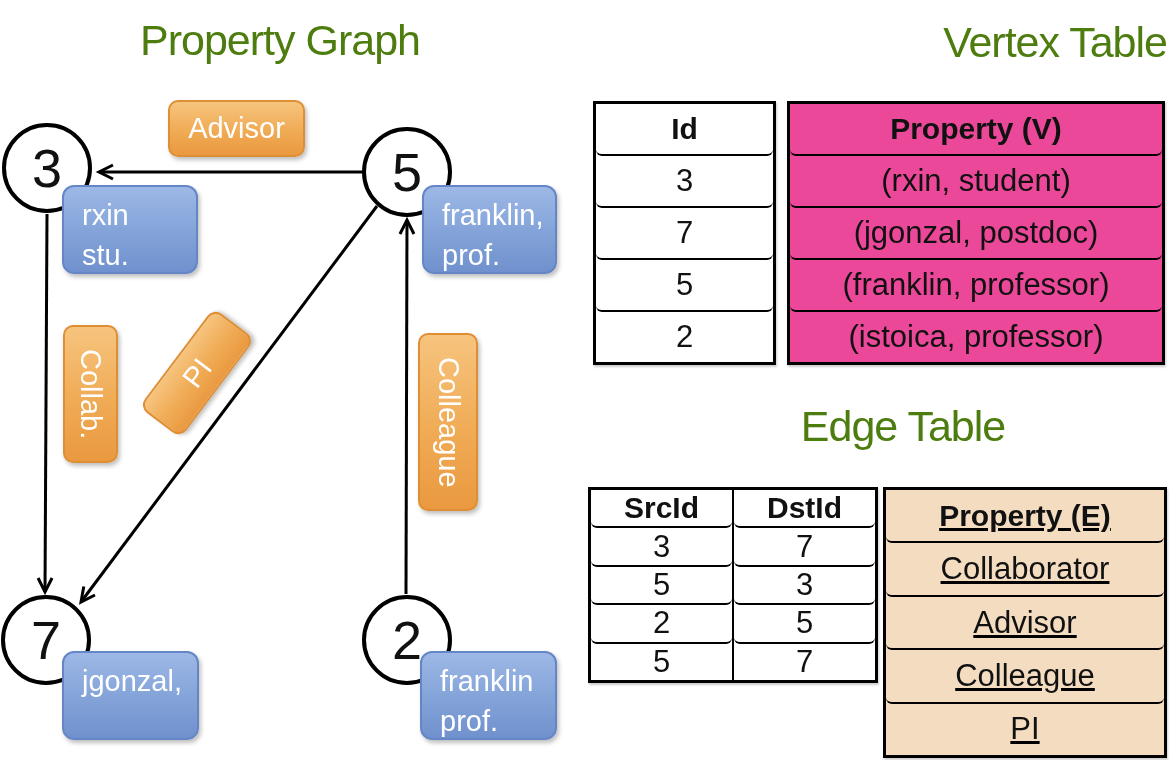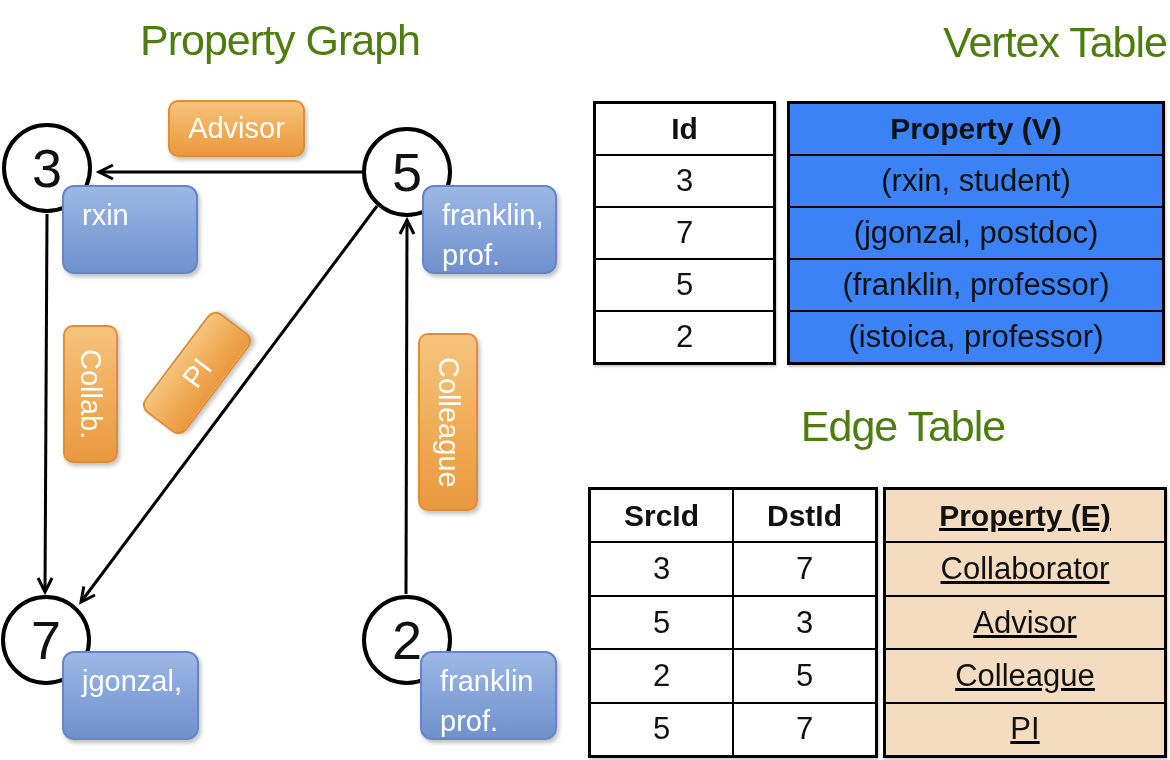--- a/index.html
+++ b/index.html
@@ -28,24 +28,24 @@
     background:linear-gradient(180deg,#9db8e6 0%,#82a2d8 55%,#7191ce 100%);
     border:2px solid #6486c6;box-sizing:border-box;
     color:#fff;font-size:29px;line-height:1.38;
     padding:8px 0 9px 18px;box-shadow:2px 3px 4px rgba(0,0,0,0.25);}
 
   
   .tbl{position:absolute;border:3px solid #000;box-sizing:border-box;
        display:flex;flex-direction:column;background:#fff;
        box-shadow:1px 2px 2px rgba(0,0,0,0.2);}
   .tbl .cell{flex:1;display:flex;align-items:center;justify-content:center;
-       border-bottom:2.5px solid #000;font-size:31px;color:#111;}
+       border-bottom:2.5px solid #000;font-size:31px;color:#111;border-radius:6px;}
   .tbl .cell:last-child{border-bottom:none;}
   .tbl .hdr{font-weight:bold;font-size:30px;}
-  .bg-blue{background:#3b82f6;}
+  .bg-blue{background:#ec4899;}
   .bg-tan{background:#f4dcc1;text-decoration:underline;}
   .two-col{flex-direction:row;}
   .two-col .col{flex:1;display:flex;flex-direction:column;}
   .two-col .col:first-child{border-right:2.5px solid #000;}
 </style>
 </head>
 <body>
 
 <div id="stage">
 
@@ -86,20 +86,21 @@
   </div>
   <div class="edge-label" style="left:135px;top:347px;width:124px;height:52px;transform:rotate(-53deg);">
     <span>PI</span>
   </div>
   <div class="edge-label" style="left:418px;top:333px;width:60px;height:178px;">
     <span class="vtext">Colleague</span>
   </div>
 
   <div class="node-label" style="left:62px;top:185px;width:136px;height:89px;">
     <div>rxin</div>
+    <div>stu.</div>
   </div>
   <div class="node-label" style="left:422px;top:185px;width:135px;height:89px;">
     <div>franklin,</div>
     <div>prof.</div>
   </div>
   <div class="node-label" style="left:62px;top:651px;width:137px;height:89px;">
     <div>jgonzal,</div>
   </div>
   <div class="node-label" style="left:420px;top:651px;width:137px;height:89px;">
     <div>franklin</div>
@@ -115,21 +116,21 @@
   </div>
 
   <div class="tbl bg-blue" style="left:787px;top:101px;width:378px;height:264px;">
     <div class="cell hdr">Property (V)</div>
     <div class="cell">(rxin, student)</div>
     <div class="cell">(jgonzal, postdoc)</div>
     <div class="cell">(franklin, professor)</div>
     <div class="cell">(istoica, professor)</div>
   </div>
 
-  <div class="tbl two-col" style="left:588px;top:487px;width:290px;height:271px;">
+  <div class="tbl two-col" style="left:588px;top:487px;width:290px;height:196px;">
     <div class="col">
       <div class="cell hdr">SrcId</div>
       <div class="cell">3</div>
       <div class="cell">5</div>
       <div class="cell">2</div>
       <div class="cell">5</div>
     </div>
     <div class="col">
       <div class="cell hdr">DstId</div>
       <div class="cell">7</div>

